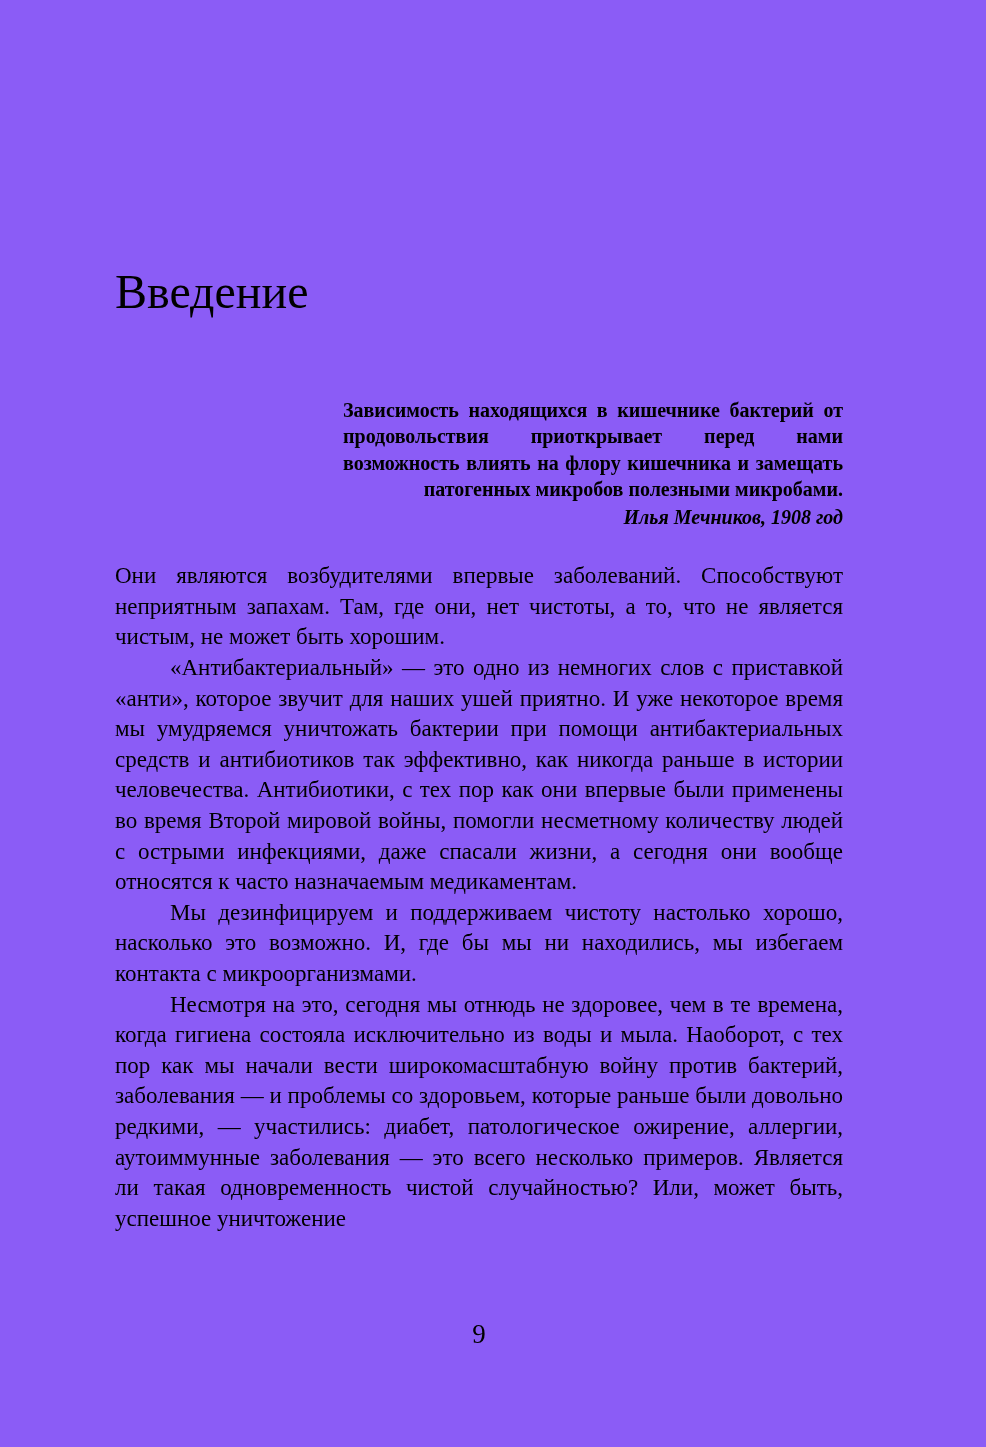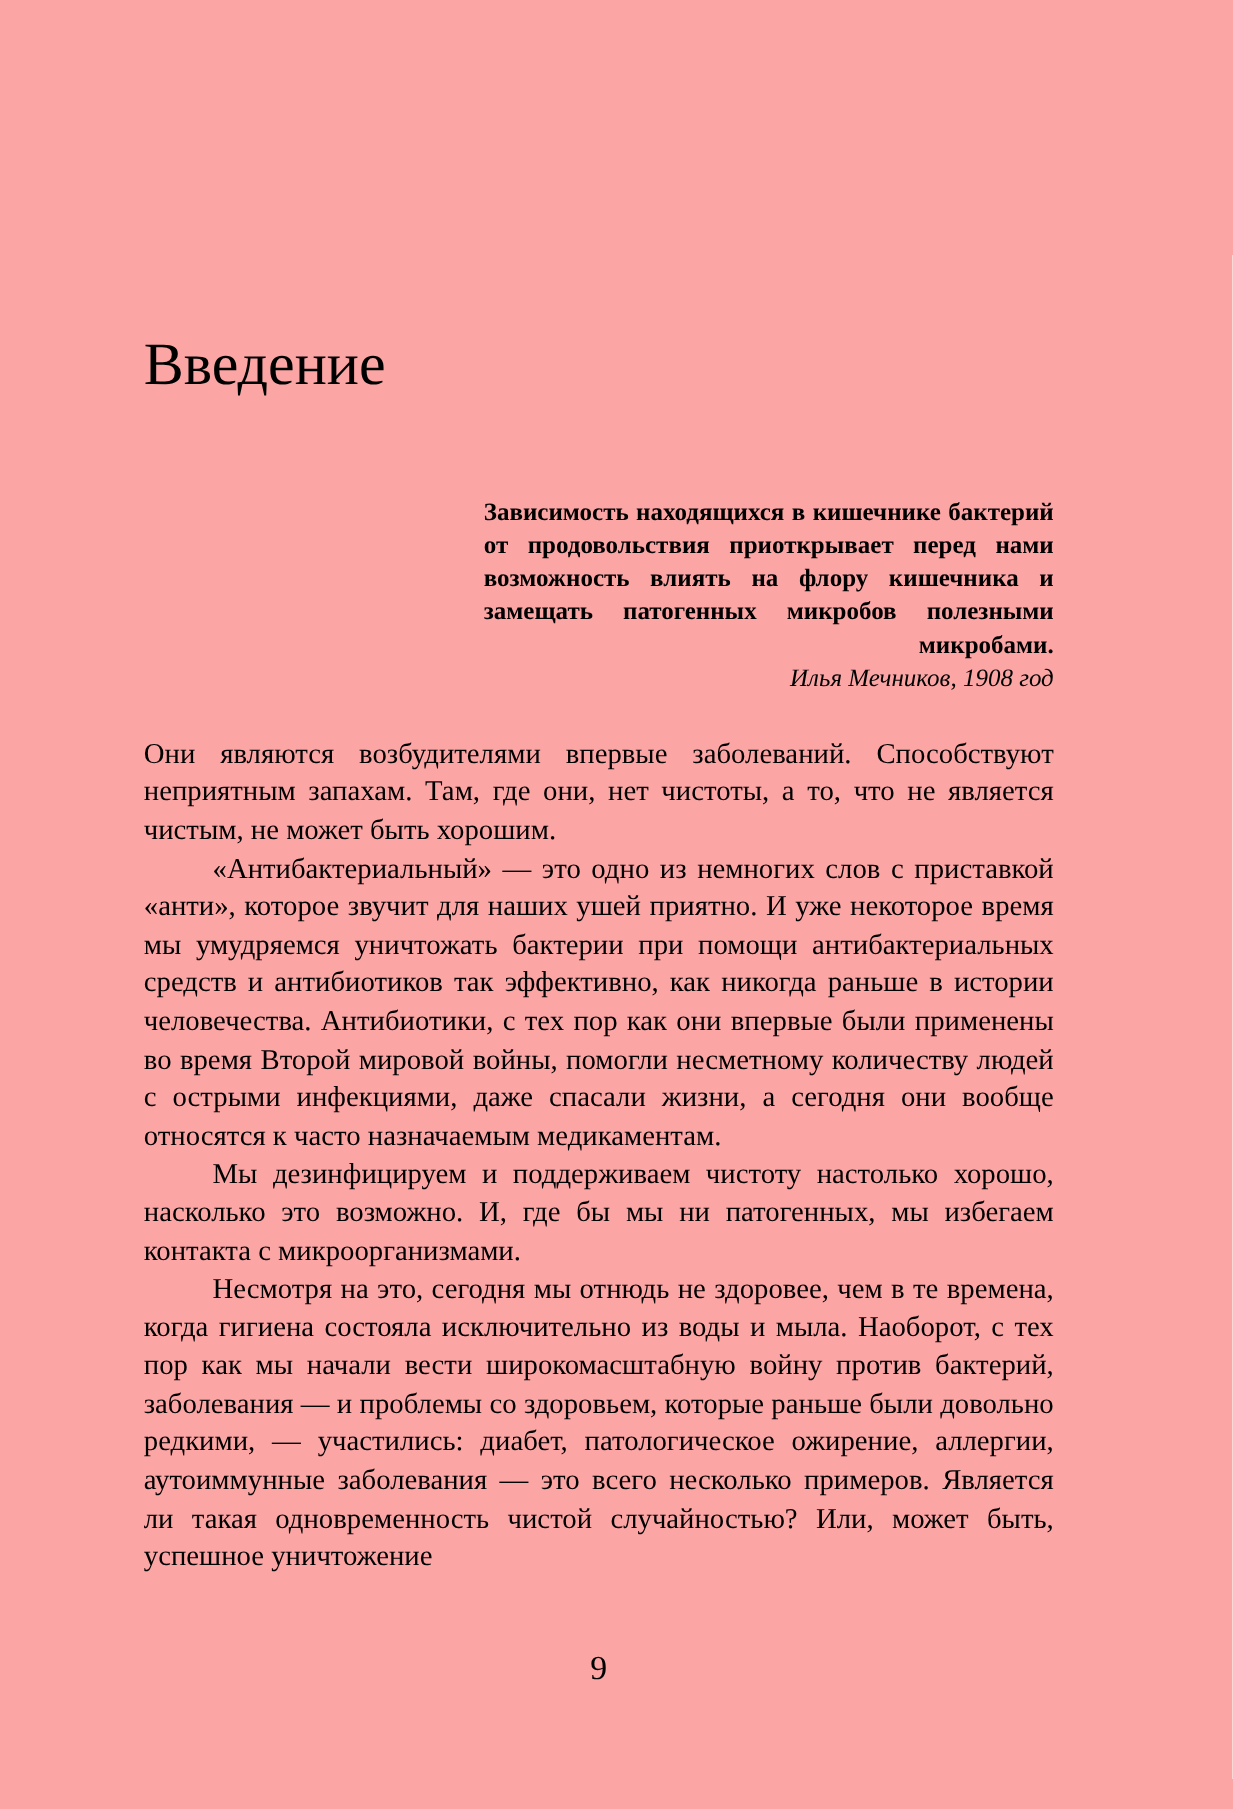--- a/index.html
+++ b/index.html
@@ -5,21 +5,21 @@
 <style>
   html, body {
     margin: 0;
     padding: 0;
     background: #ffffff;
   }
   .page {
     position: relative;
     width: 986px;
     height: 1447px;
-    background: #fca5a5;
+    background: #8b5cf6;
     color: #0a0a0a;
     font-family: "Liberation Serif", "DejaVu Serif", serif;
     overflow: hidden;
   }
   .content {
     position: absolute;
     left: 115px;
     top: 0;
     width: 728px;
   }
@@ -35,27 +35,26 @@
     margin-left: auto;
     margin-top: 78px;
   }
   .epigraph-text {
     font-size: 20px;
     line-height: 26.5px;
     font-weight: bold;
     text-align: justify;
     text-align-last: right;
     color: #000000;
-    margin-left: 44px;
   }
   .epigraph-attribution {
     margin-top: 1px;
     font-size: 20px;
     line-height: 26.5px;
-    font-weight: normal;
+    font-weight: bold;
     font-style: italic;
     text-align: right;
     color: #000000;
   }
   .body-text {
     margin-top: 31px;
     font-size: 23px;
     line-height: 30.6px;
     text-align: justify;
     color: #000000;
@@ -87,20 +86,20 @@
     <h1 class="chapter-title">Введение</h1>
 
     <div class="epigraph">
       <div class="epigraph-text">Зависимость находящихся в кишечнике бактерий от продовольствия приоткрывает перед нами возможность влиять на флору кишечника и замещать патогенных микробов полезными микробами.</div>
       <div class="epigraph-attribution">Илья Мечников, 1908 год</div>
     </div>
 
     <div class="body-text">
       <p>Они являются возбудителями впервые заболеваний. Способствуют неприятным запахам. Там, где они, нет чистоты, а то, что не является чистым, не может быть хорошим.</p>
       <p class="indent">«Антибактериальный» — это одно из немногих слов с приставкой «анти», которое звучит для наших ушей приятно. И уже некоторое время мы умудряемся уничтожать бактерии при помощи антибактериальных средств и антибиотиков так эффективно, как никогда раньше в истории человечества. Антибиотики, с тех пор как они впервые были применены во время Второй мировой войны, помогли несметному количеству людей с острыми инфекциями, даже спасали жизни, а сегодня они вообще относятся к часто назначаемым медикаментам.</p>
-      <p class="indent">Мы дезинфицируем и поддерживаем чистоту настолько хорошо, насколько это возможно. И, где бы мы ни патогенных, мы избегаем контакта с микроорганизмами.</p>
+      <p class="indent">Мы дезинфицируем и поддерживаем чистоту настолько хорошо, насколько это возможно. И, где бы мы ни находились, мы избегаем контакта с микроорганизмами.</p>
       <p class="indent">Несмотря на это, сегодня мы отнюдь не здоровее, чем в те времена, когда гигиена состояла исключительно из воды и мыла. Наоборот, с тех пор как мы начали вести широкомасштабную войну против бактерий, заболевания — и проблемы со здоровьем, которые раньше были довольно редкими, — участились: диабет, патологическое ожирение, аллергии, аутоиммунные заболевания — это всего несколько примеров. Является ли такая одновременность чистой случайностью? Или, может быть, успешное уничтожение</p>
     </div>
 
   </div>
 
   <div class="page-number">9</div>
 </div>
 
 </body></html>

